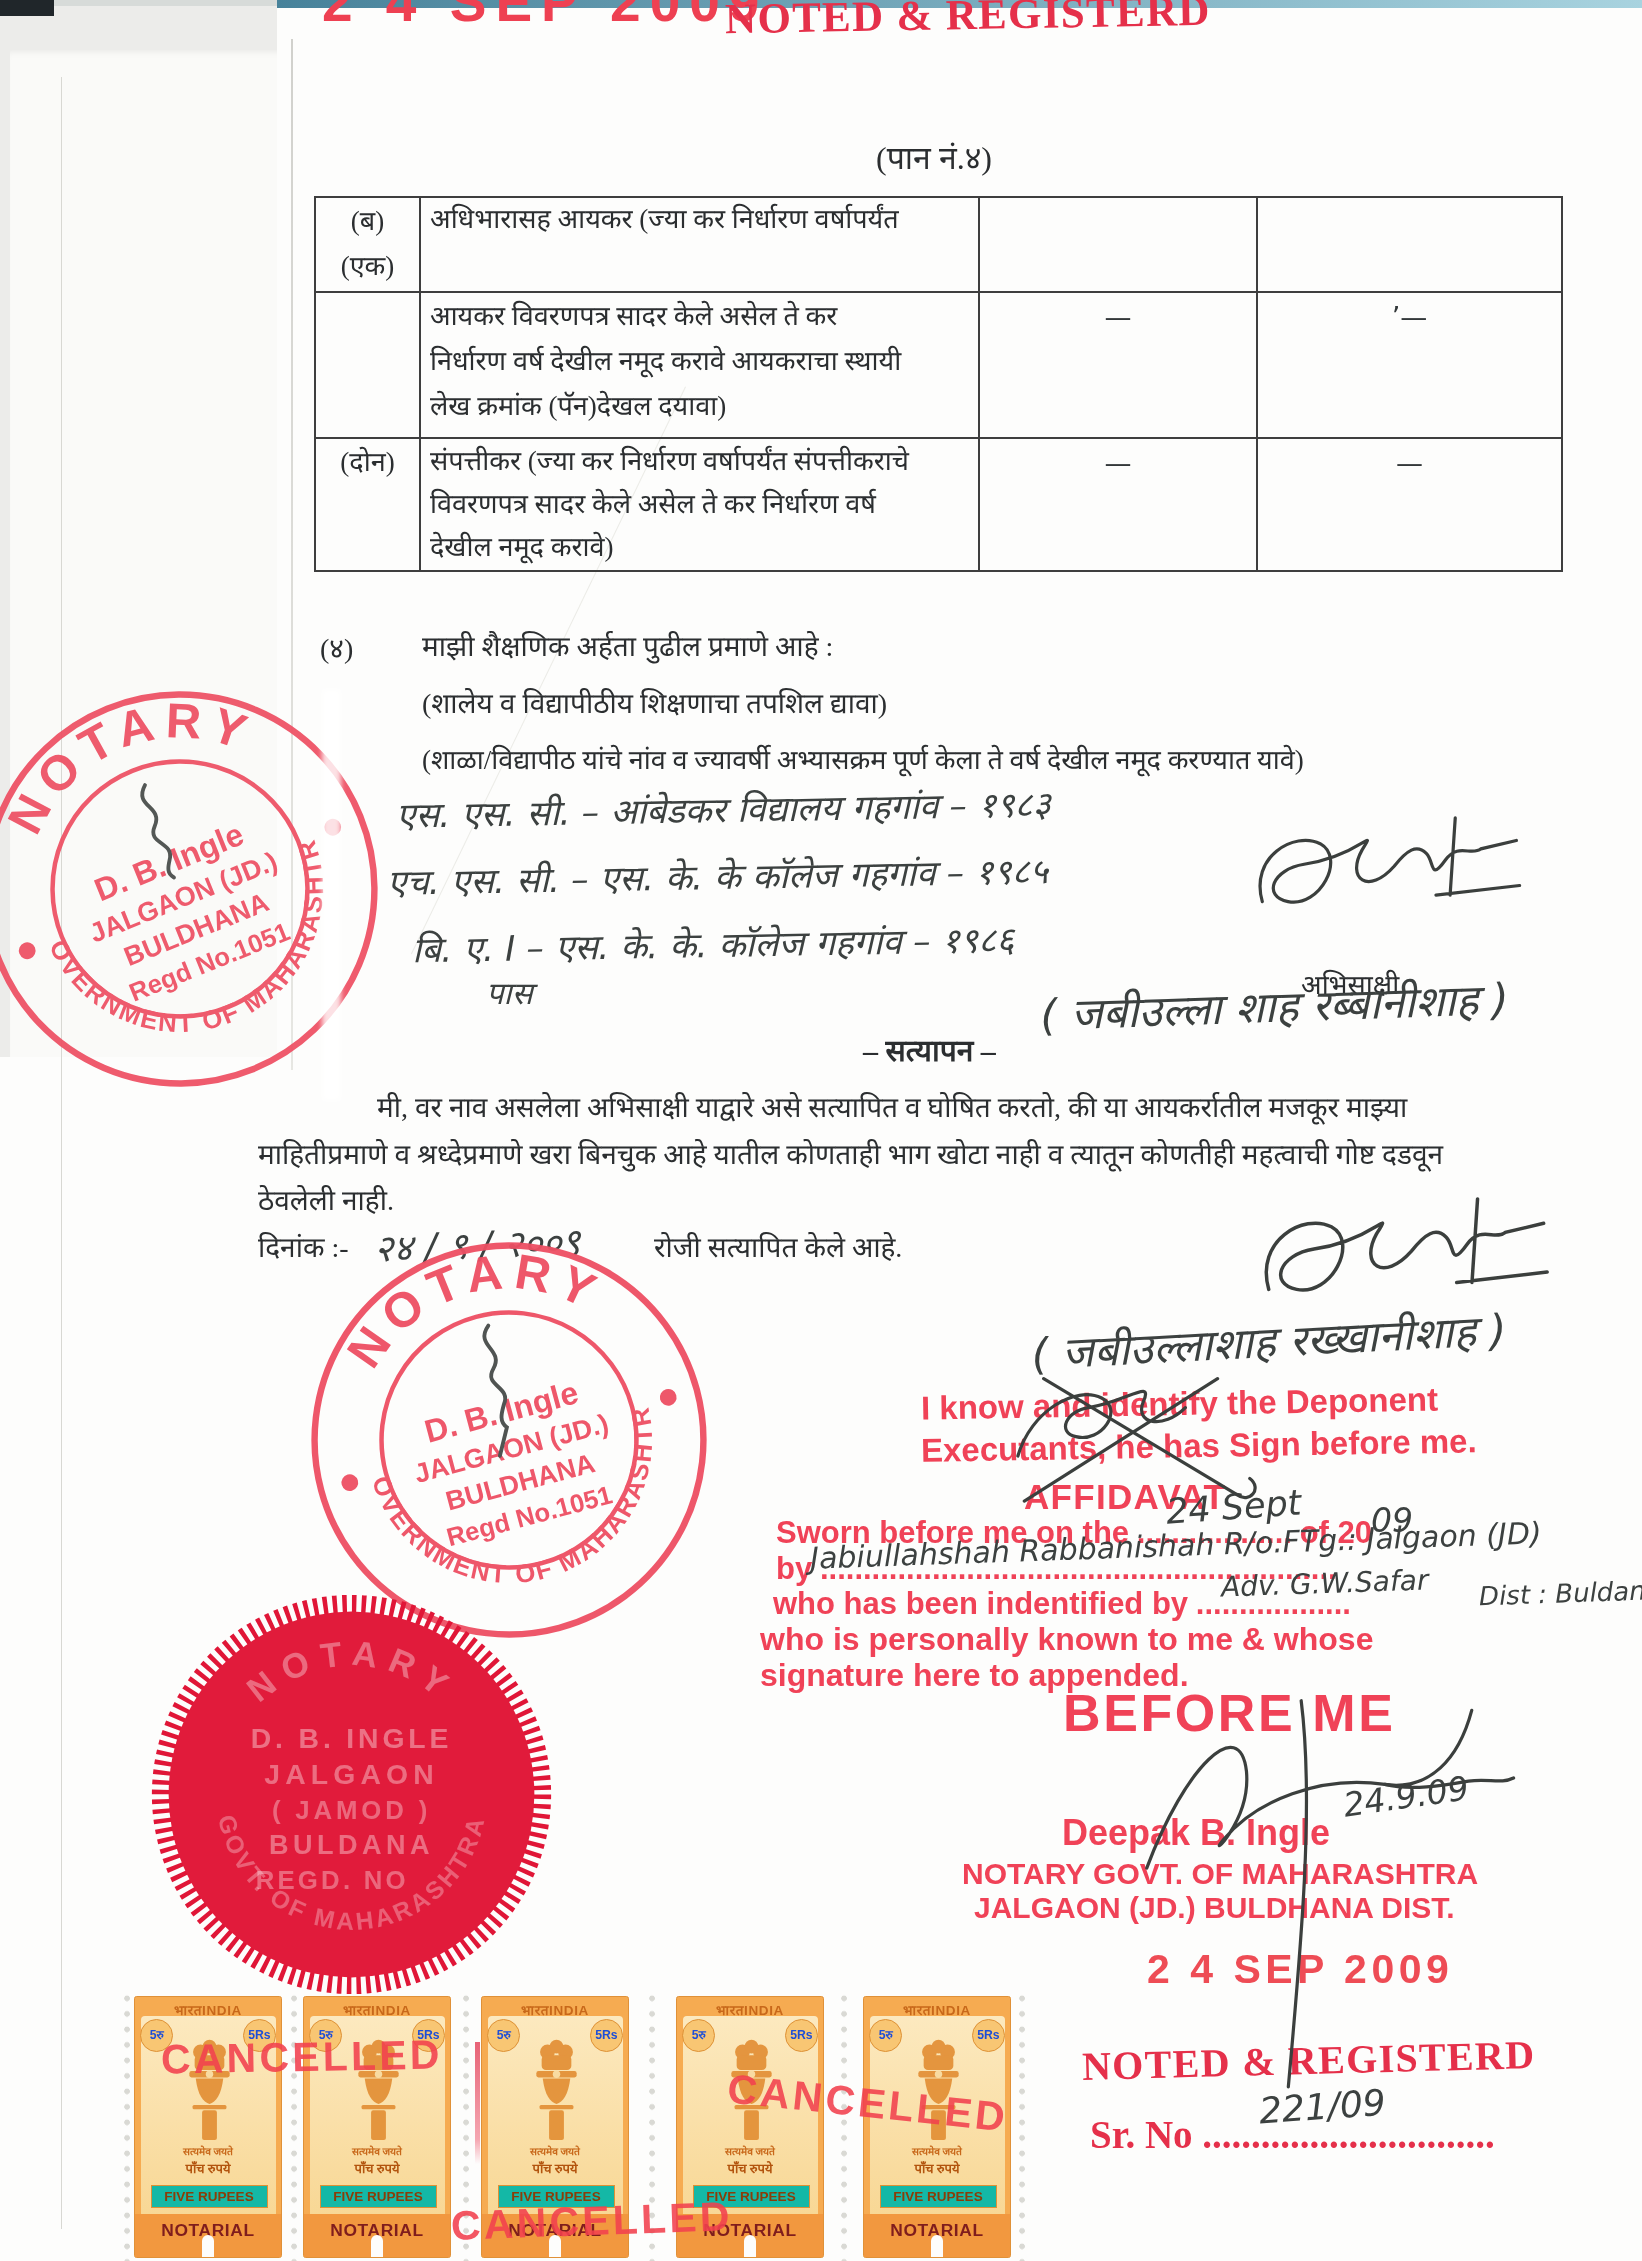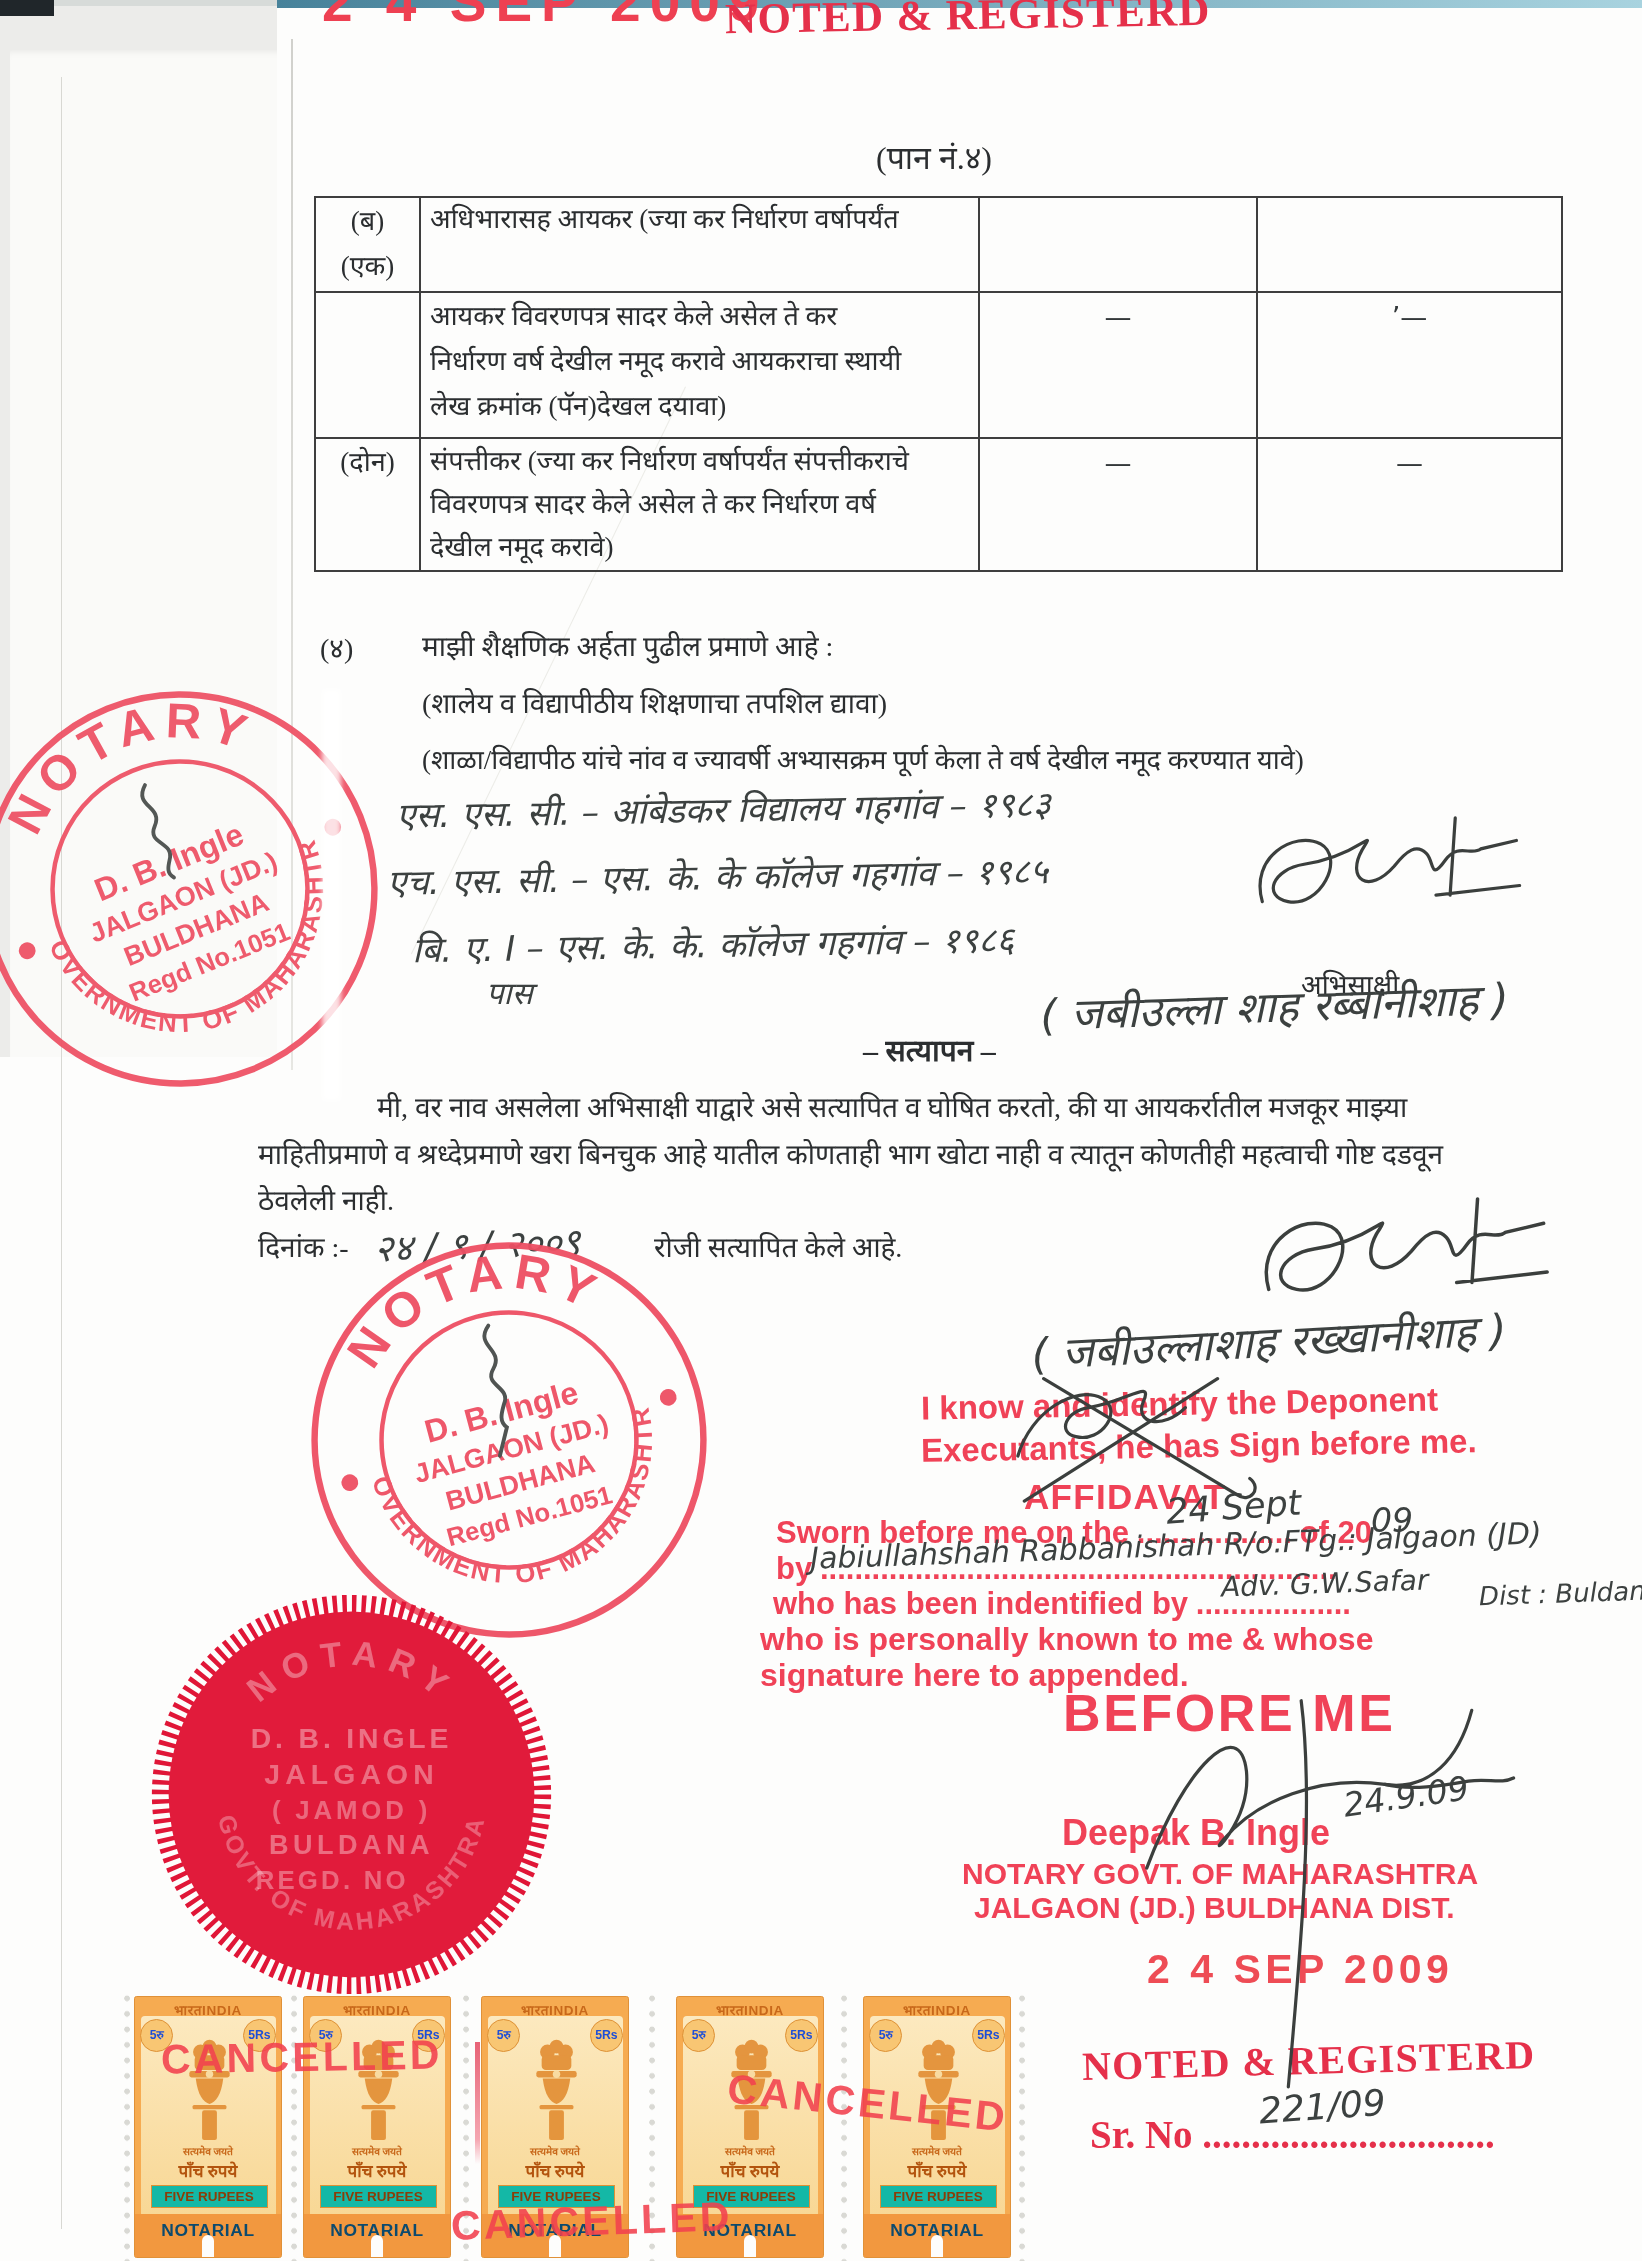--- a/index.html
+++ b/index.html
@@ -41,24 +41,24 @@
   .sig path { fill:none; stroke:#3b3f3d; stroke-width:5; stroke-linecap:round; }
 
   
   .rstamp { position:absolute; top:1996px; width:148px; height:262px; background:#f6ab51; border:0.6px solid #e09138; border-radius:2.6px; overflow:hidden; }
   .rs-center { position:absolute; left:6.4px; top:19.3px; width:135px; height:204px; background:linear-gradient(#fce9bf,#f8d794); border-radius:3.9px; }
   .rs-country { position:absolute; top:3.9px; width:100%; text-align:center; font-family:"Liberation Sans",sans-serif; font-weight:bold; font-size:13.5px; color:#c8681a; letter-spacing:0.6px; }
   .rs-med { position:absolute; top:22px; width:33px; height:33px; border-radius:50%; background:#f8c673; border:1.3px solid #dd9136; text-align:center; line-height:31px; font-family:"Liberation Sans",sans-serif; font-weight:bold; font-size:12.2px; color:#1d4ed8; }
   .rs-med-l { left:5.2px; } .rs-med-r { right:5.2px; }
   .rs-lion { left:39px; top:37px; }
   .rs-motto { position:absolute; top:147px; width:100%; text-align:center; font-size:10.3px; color:#c8681a; font-weight:bold; }
-  .rs-hindi { position:absolute; top:162px; width:100%; text-align:center; font-size:17px; font-weight:bold; color:#b3540e; }
+  .rs-hindi { position:absolute; top:162px; width:100%; text-align:center; font-size:13px; font-weight:bold; color:#b3540e; }
   .rs-eng { position:absolute; top:188px; left:15.5px; width:117px; height:23px; background:#14b8a6; border:0.6px solid #dd9136; text-align:center; line-height:22px; font-family:"Liberation Sans",sans-serif; font-weight:bold; font-size:13.5px; color:#8a3d08; }
   .rs-band { position:absolute; bottom:0; left:0; width:100%; height:43px; background:#f2983f; text-align:center; }
-  .rs-band span { display:inline-block; margin-top:6.4px; font-family:"Liberation Sans",sans-serif; font-weight:bold; font-size:17.4px; color:#0c4a6e; letter-spacing:0.6px; }
+  .rs-band span { display:inline-block; margin-top:6.4px; font-family:"Liberation Sans",sans-serif; font-weight:bold; font-size:17.4px; color:#7f1d1d; letter-spacing:0.6px; }
   .rs-notch { position:absolute; bottom:0; left:50%; margin-left:-5.8px; width:11.6px; height:22px; background:#fdfdfc; border-radius:5.8px 5.8px 0 0; }
   .perf { position:absolute; top:1992px; width:10.3px; height:269px;
           background-image:radial-gradient(circle at 5.2px 6.4px,#d9d9d4 2.6px,rgba(0,0,0,0) 3.2px);
           background-size:10.3px 15.5px; }
 
   .cancelled { position:absolute; font-family:"Liberation Sans",sans-serif; font-weight:bold; font-size:41px; letter-spacing:3.2px; color:#f2414e; opacity:.88; z-index:60; }
 </style>
 </head>
 <body>
 

